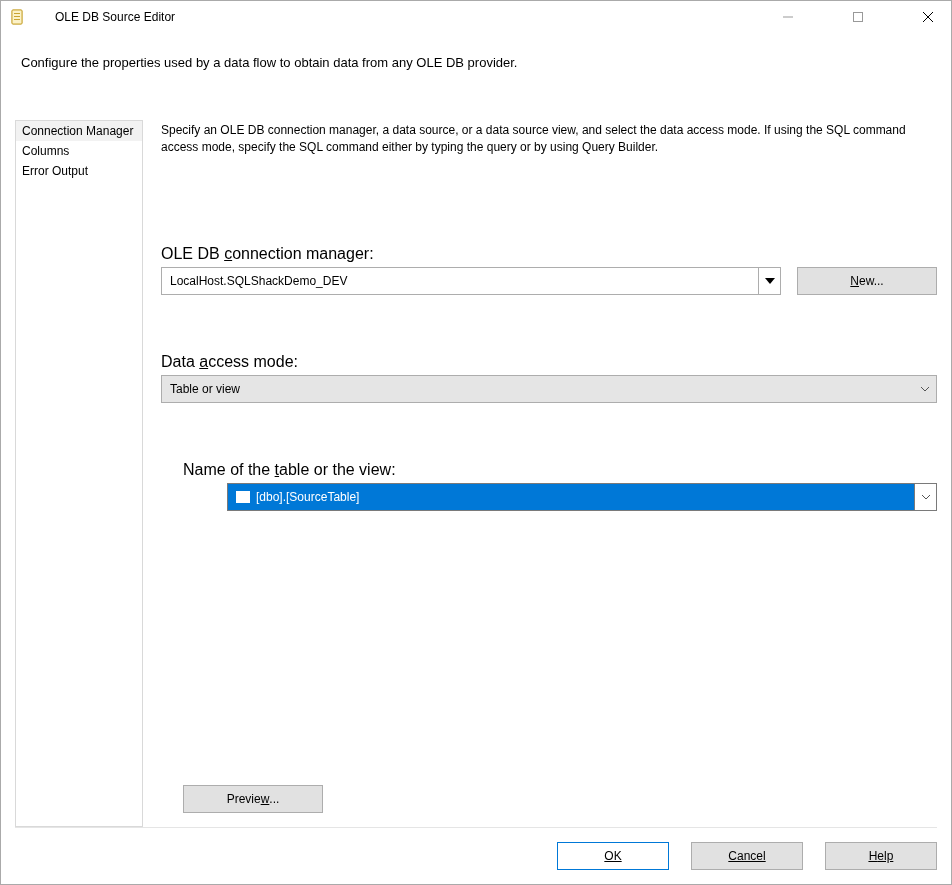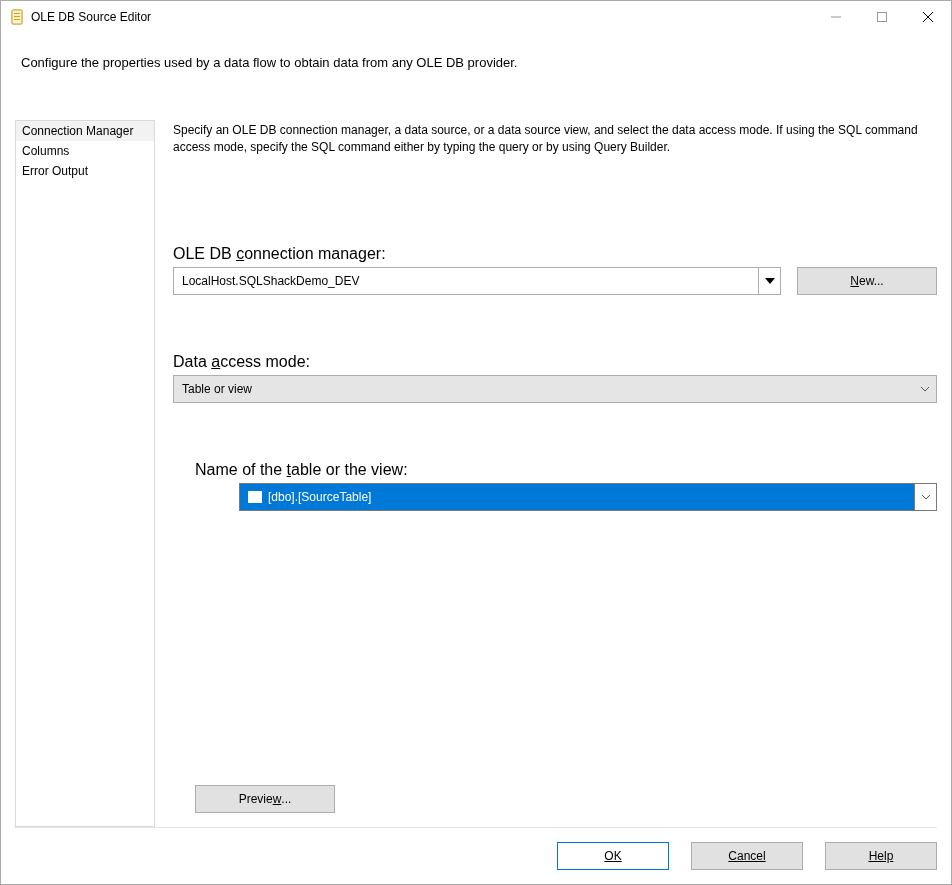--- a/index.html
+++ b/index.html
@@ -1,31 +1,31 @@
 <!DOCTYPE html>
 <html><head>
 <meta charset="utf-8">
 <style>
   * { box-sizing: border-box; }
   html, body { margin: 0; padding: 0; font-family: "Segoe UI", Tahoma, sans-serif; font-size: 12px; color: #000; background: #fff; }
   .window { width: 952px; height: 885px; border: 1px solid #aaa; display: flex; flex-direction: column; background: #fff; }
   
-  .titlebar { height: 32px; display: flex; align-items: center; padding-left: 8px; background: #fff; }
+  .titlebar { height: 32px; display: flex; align-items: center; padding-left: 8px; background: #fff; gap: 24px; }
   .titlebar .app-icon { width: 16px; height: 16px; margin-right: 6px; }
   .titlebar .title { font-size: 12px; flex: 0 0 auto; }
   .titlebar .spacer { flex: 1; }
   .winbtn { width: 46px; height: 32px; display: flex; align-items: center; justify-content: center; }
   .winbtn svg { display: block; }
   .winbtn.min svg line, .winbtn.max svg rect { stroke: #999; }
   .winbtn.close svg line { stroke: #000; }
   
   .body { flex: 1; display: flex; flex-direction: column; padding: 0 14px 14px 14px; }
   .desc { padding: 22px 6px 8px 6px; font-size: 13px; }
   .main-row { flex: 1; display: flex; margin-top: 42px; }
-  .sidebar { width: 140px; border: 1px solid #d9d9d9; background: #fff; padding: 0; }
+  .sidebar { width: 128px; border: 1px solid #d9d9d9; background: #fff; padding: 0; }
   .sidebar-item { padding: 3px 6px; font-size: 12px; cursor: default; }
   .sidebar-item.selected { background: #f2f2f2; }
   .right-panel { flex: 1; padding-left: 18px; padding-top: 2px; display: flex; flex-direction: column; }
   .instructions { font-size: 12px; line-height: 1.45; margin-bottom: 48px; }
   .field-label { font-size: 16px; margin-bottom: 4px; margin-top: 40px; }
   .field-label .ul { text-decoration: underline; }
   .row { display: flex; align-items: stretch; margin-bottom: 18px; }
   .row .gap { width: 16px; }
   .combo { display: flex; border: 1px solid #adadad; background: #fff; height: 28px; align-items: stretch; }
   .combo.grow { flex: 1; }

